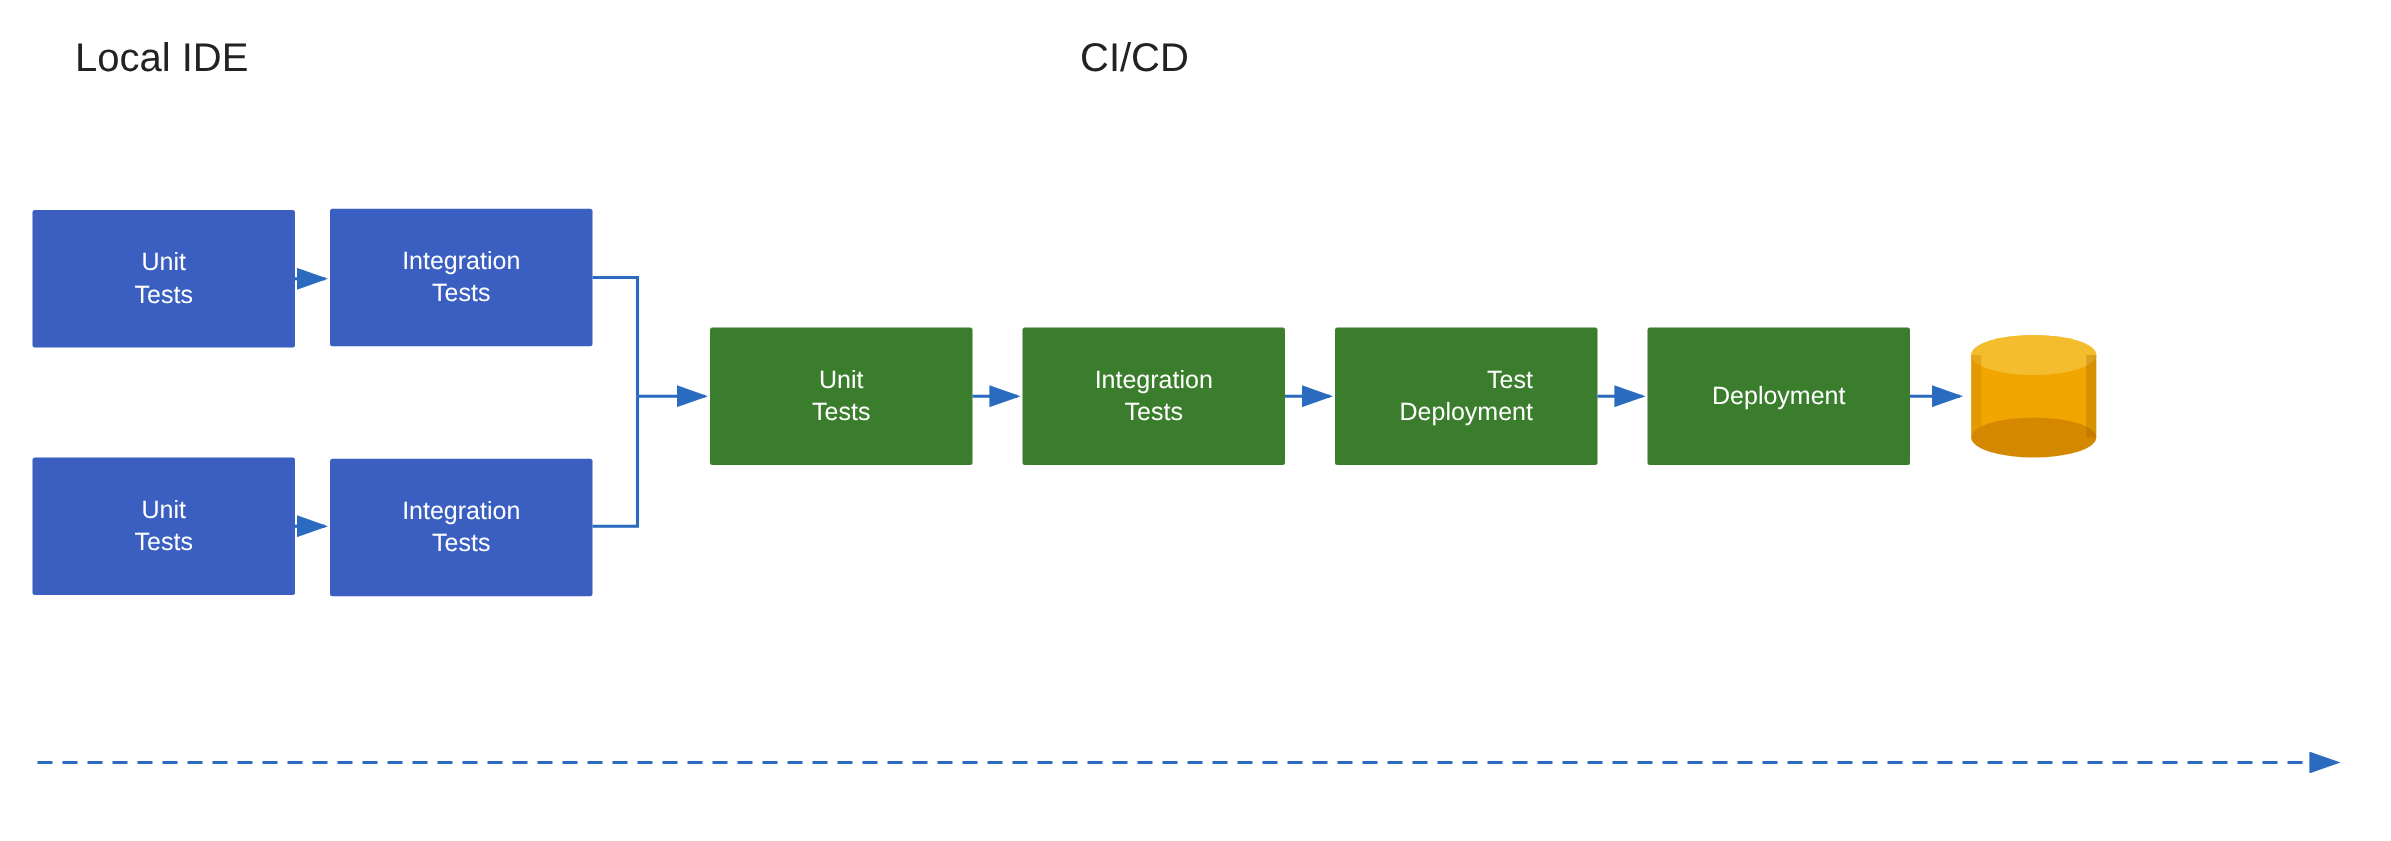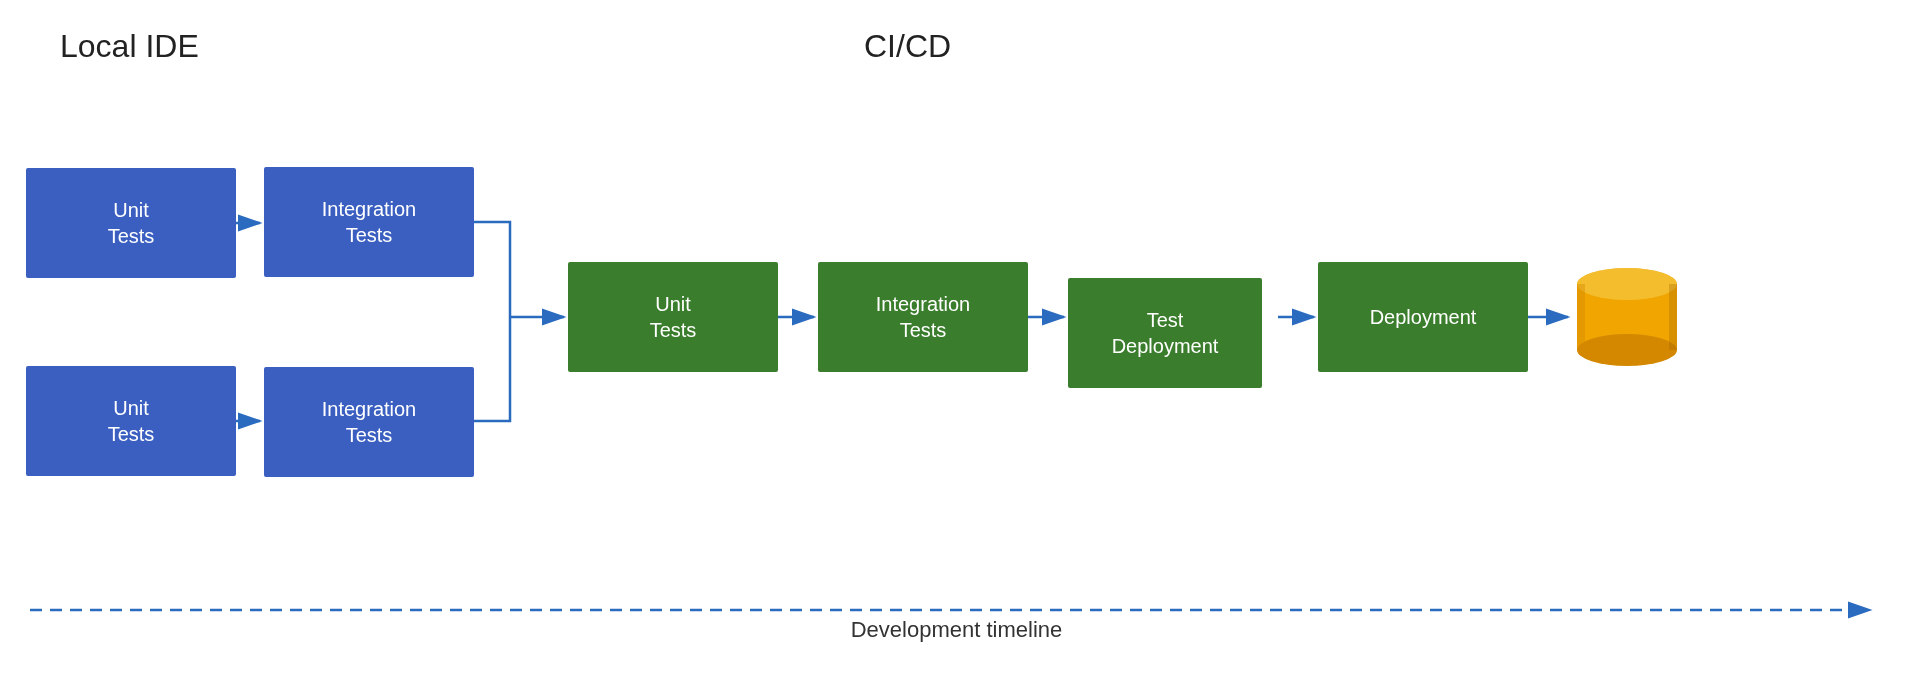--- a/index.html
+++ b/index.html
@@ -110,21 +110,21 @@
   </div>
 
   <div class="green-box" style="left:568px; top:262px; width:210px; height:110px;">
     Unit<br>Tests
   </div>
 
   <div class="green-box" style="left:818px; top:262px; width:210px; height:110px;">
     Integration<br>Tests
   </div>
 
-  <div class="green-box" style="left:1068px; top:278px; width:194px; height:110px;">
+  <div class="green-box" style="left:1068px; top:262px; width:210px; height:110px;text-align:right;">
     Test<br>Deployment
   </div>
 
   <div class="green-box" style="left:1318px; top:262px; width:210px; height:110px;">
     Deployment
   </div>
 
   <svg class="db-cylinder" style="left:1572px; top:262px; width:110px; height:110px;" viewBox="0 0 110 110">
 
     <ellipse cx="55" cy="22" rx="50" ry="16" fill="#f0a500"></ellipse>
@@ -158,15 +158,14 @@
 
     <line x1="1028" y1="317" x2="1064" y2="317" stroke="#2a6bbf" stroke-width="2.5" marker-end="url(#arrow)"></line>
 
     <line x1="1278" y1="317" x2="1314" y2="317" stroke="#2a6bbf" stroke-width="2.5" marker-end="url(#arrow)"></line>
 
     <line x1="1528" y1="317" x2="1568" y2="317" stroke="#2a6bbf" stroke-width="2.5" marker-end="url(#arrow)"></line>
 
     <line x1="30" y1="610" x2="1870" y2="610" stroke="#2a6bbf" stroke-width="2.5" stroke-dasharray="12,8" marker-end="url(#arrow)"></line>
   </svg>
 
-  <div class="timeline-label">Development timeline</div>
 
 </div>
 
 </body></html>

